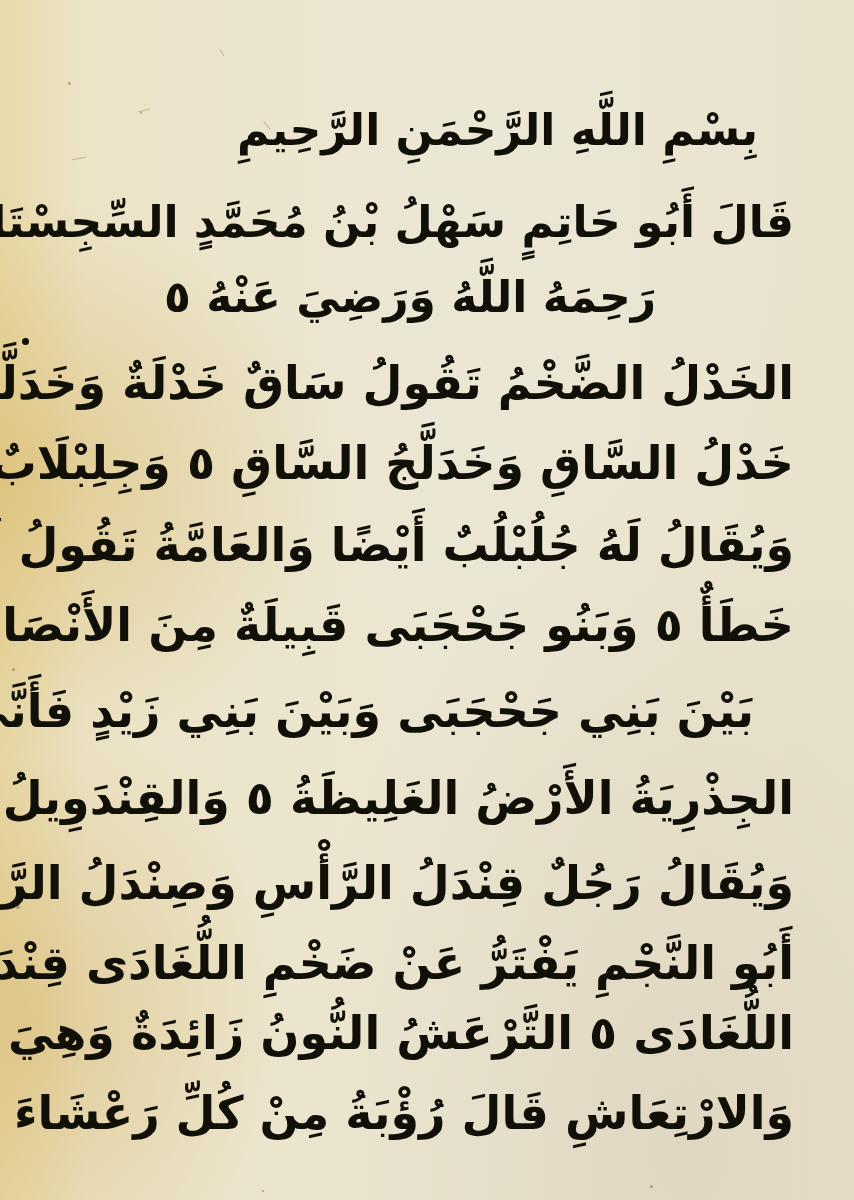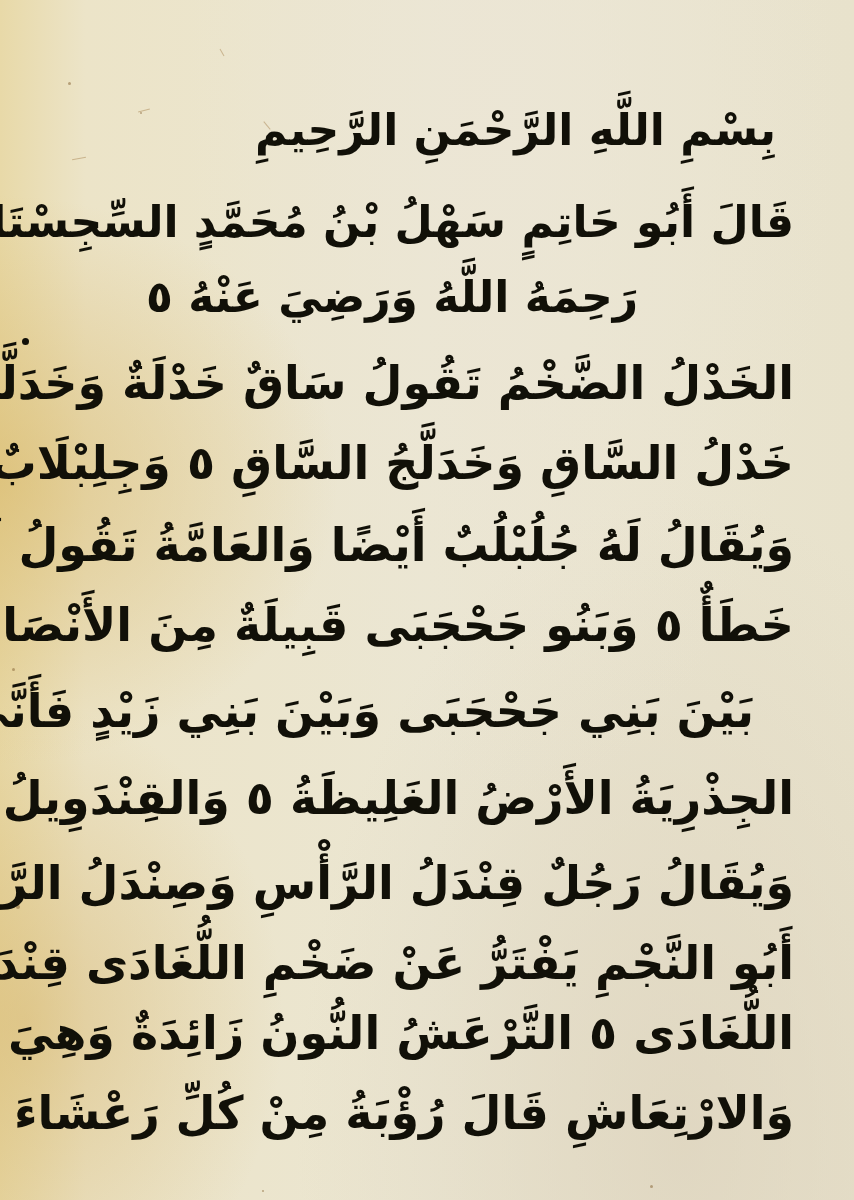--- a/index.html
+++ b/index.html
@@ -83,23 +83,23 @@
   <div class="speck" style="left:650px;top:1185px;width:3px;height:3px;"></div>
   <div class="speck" style="left:262px;top:1190px;width:2px;height:2px;"></div>
   <div class="fiber" style="left:218px;top:52px;width:8px;transform:rotate(60deg);"></div>
   <div class="fiber" style="left:138px;top:110px;width:12px;transform:rotate(-15deg);"></div>
   <div class="fiber" style="left:72px;top:158px;width:14px;transform:rotate(-10deg);"></div>
   <div class="fiber" style="left:262px;top:125px;width:10px;transform:rotate(50deg);"></div>
 
   <div class="dot-mark"></div>
 
   <div class="text-block">
-    <div class="line heading" style="top:18px; right:58px;">بِسْمِ اللَّهِ الرَّحْمَنِ الرَّحِيمِ</div>
+    <div class="line heading" style="top:18px; right:76px;">بِسْمِ اللَّهِ الرَّحْمَنِ الرَّحِيمِ</div>
     <div class="line heading" style="top:110px; right:40px; left:150px;">قَالَ أَبُو حَاتِمٍ سَهْلُ بْنُ مُحَمَّدٍ السِّجِسْتَانِيُّ</div>
-    <div class="line heading" style="top:185px; right:196px;">رَحِمَهُ اللَّهُ وَرَضِيَ عَنْهُ ٥</div>
+    <div class="line heading" style="top:185px; right:178px;">رَحِمَهُ اللَّهُ وَرَضِيَ عَنْهُ ٥</div>
 
     <div class="line body-line" style="top:270px;">الخَدْلُ الضَّخْمُ تَقُولُ سَاقٌ خَدْلَةٌ وَخَدَلَّجَةٌ وَرَجُلٌ</div>
     <div class="line body-line" style="top:350px;">خَدْلُ السَّاقِ وَخَدَلَّجُ السَّاقِ ٥ وَجِلِبْلَابٌ نَبَاتٌ</div>
     <div class="line body-line" style="top:432px;">وَيُقَالُ لَهُ جُلُبْلُبٌ أَيْضًا وَالعَامَّةُ تَقُولُ لَبْلَابٌ وَهُوَ</div>
     <div class="line body-line" style="top:512px;">خَطَأٌ ٥ وَبَنُو جَحْجَبَى قَبِيلَةٌ مِنَ الأَنْصَارِ قَالَ الشَّاعِرُ</div>
     <div class="line body-line" style="top:598px; right:80px; left:110px;">بَيْنَ بَنِي جَحْجَبَى وَبَيْنَ بَنِي زَيْدٍ فَأَنَّى لِجَارِيَ التَّلَفُ</div>
     <div class="line body-line" style="top:685px; left:0px;">الجِذْرِيَةُ الأَرْضُ الغَلِيظَةُ ٥ وَالقِنْدَوِيلُ العَظِيمُ الرَّأْسِ</div>
     <div class="line body-line" style="top:770px;">وَيُقَالُ رَجُلٌ قِنْدَلُ الرَّأْسِ وَصِنْدَلُ الرَّأْسِ وَقَالَ</div>
     <div class="line body-line" style="top:850px;">أَبُو النَّجْمِ يَفْتَرُّ عَنْ ضَخْمِ اللُّغَادَى قِنْدَلِ وَيُقَالُ</div>
     <div class="line body-line" style="top:920px;">اللُّغَادَى ٥ التَّرْعَشُ النُّونُ زَائِدَةٌ وَهِيَ مِنَ الرَّعْشَةِ</div>

